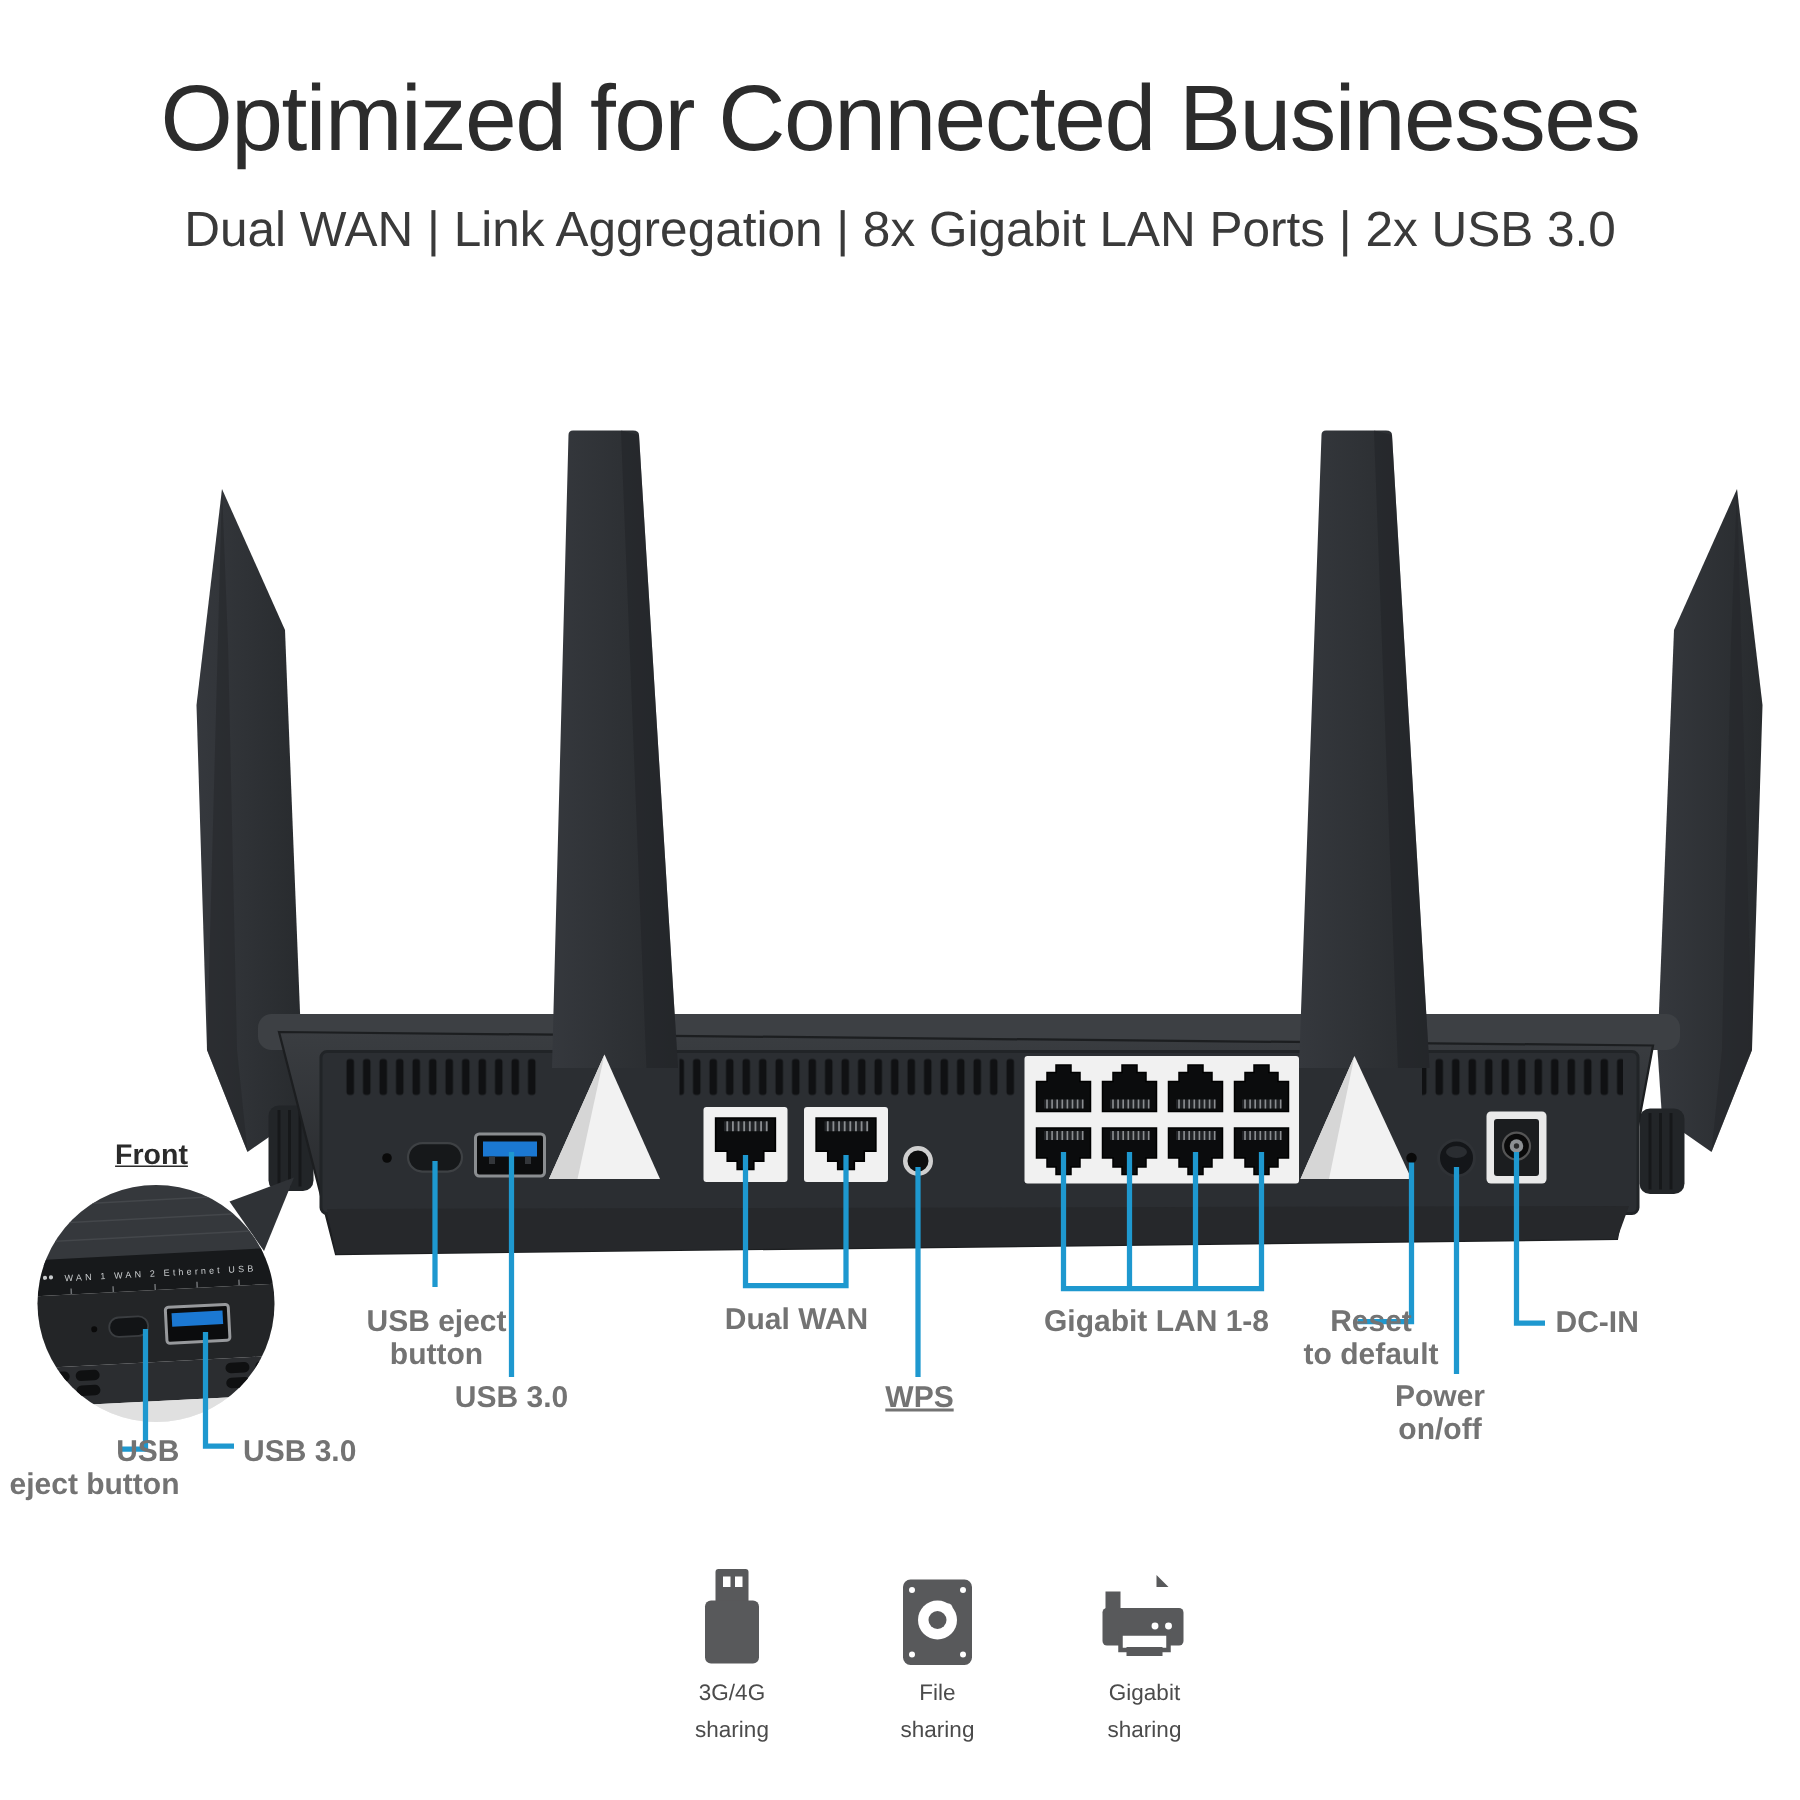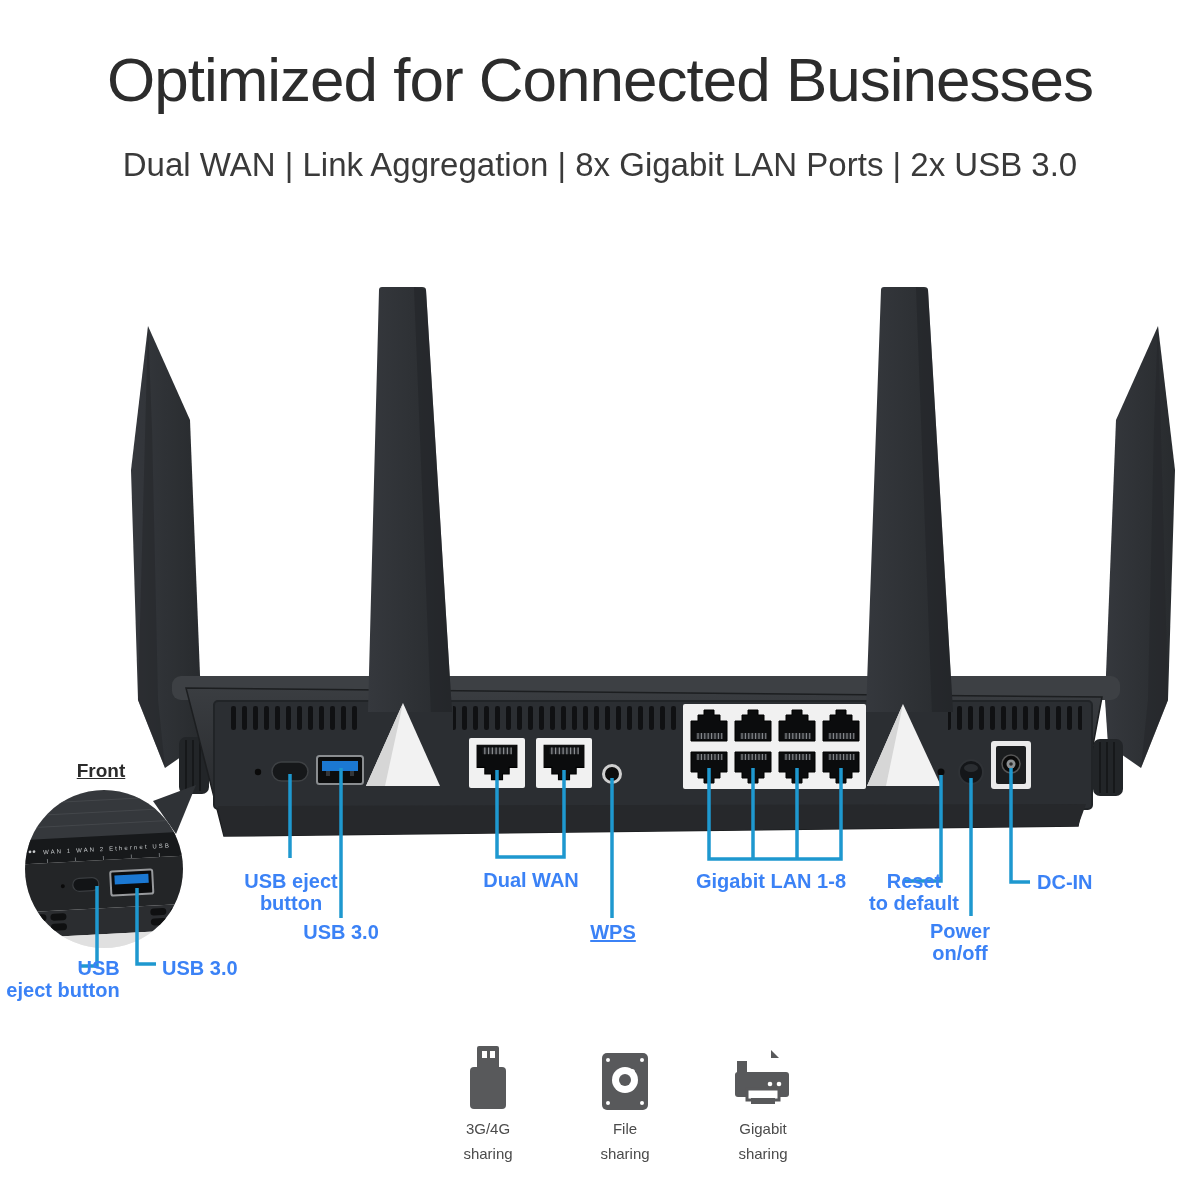--- a/index.html
+++ b/index.html
@@ -1,22 +1,22 @@
 <!DOCTYPE html>
 <html><head>
 <meta charset="utf-8">
 <style>
   html,body{margin:0;padding:0;background:#fff;width:1200px;height:1200px;overflow:hidden;}
   #stage{position:relative;width:1200px;height:1200px;background:#fff;font-family:"Liberation Sans",sans-serif;}
   #art{position:absolute;left:0;top:0;}
   .title{position:absolute;left:0;top:44px;width:1200px;text-align:center;
          font-size:62px;font-weight:200;letter-spacing:-1px;color:#2c2c2c;}
   .subtitle{position:absolute;left:0;top:134px;width:1200px;text-align:center;
-         font-size:33px;font-weight:300;color:#3a3a3a;margin-top:12px;}
-  .cl{position:absolute;font-size:20px;line-height:22px;font-weight:700;color:#3b82f6;
+         font-size:33px;font-weight:300;color:#3a3a3a;}
+  .cl{position:absolute;font-size:20px;line-height:22px;font-weight:700;color:#737373;
       text-align:center;transform:translateX(-50%);white-space:nowrap;}
   .cl.la{transform:none;text-align:left;}
   .feat{position:absolute;font-size:15px;line-height:25px;font-weight:400;color:#4b4b4b;
       text-align:center;transform:translateX(-50%);white-space:nowrap;}
   .front-lbl{position:absolute;font-size:19px;font-weight:700;color:#2b2b2b;
       transform:translateX(-50%);text-decoration:underline;}
 </style>
 </head>
 <body>
 

